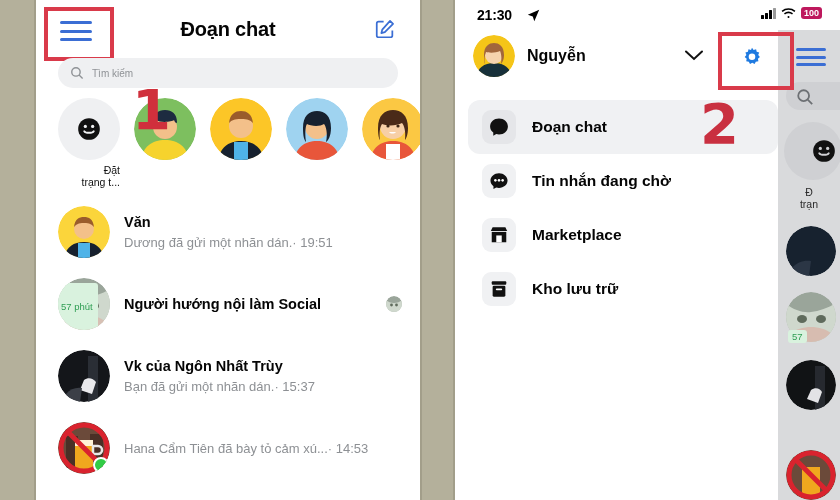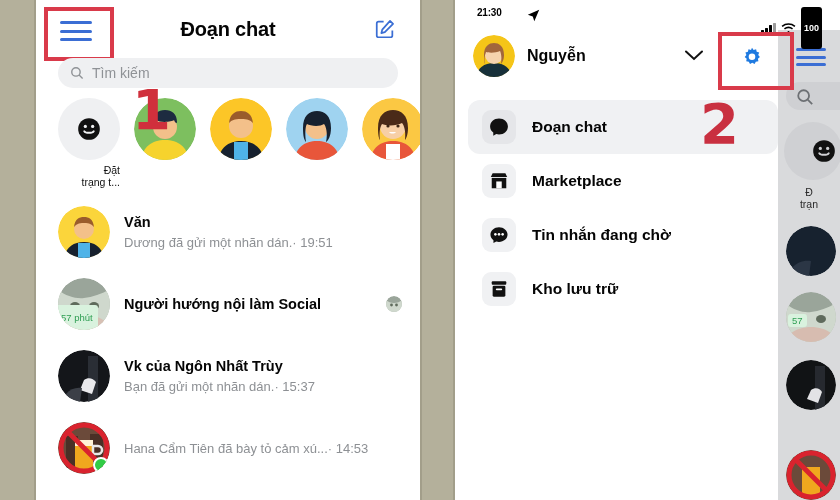--- a/index.html
+++ b/index.html
@@ -42,21 +42,21 @@
   }
   .compose svg{display:block;}
 
   
   .searchbar{
     position:absolute;left:22px;top:58px;width:340px;height:30px;
     background:#eff0f2;border-radius:16px;display:flex;align-items:center;padding:0 12px;
     box-sizing:border-box;
   }
   .searchbar .mag{width:14px;height:14px;flex:0 0 auto;margin-right:8px;}
-  .searchbar .ph{font-size:14px;color:#8f9296;}
+  .searchbar .ph{font-size:10px;color:#8f9296;}
 
   
   .stories{position:absolute;left:22px;top:98px;width:400px;height:90px;}
   .story{position:absolute;top:0;width:62px;text-align:center;}
   .story .circ{width:62px;height:62px;border-radius:50%;overflow:hidden;position:relative;}
   .story .lbl{
     margin-top:4px;font-size:10.5px;line-height:12px;color:#111;
   }
   .st0{left:0;text-align:right;}   .st1{left:76px;} .st2{left:152px;}
   .st3{left:228px;} .st4{left:304px;}
@@ -69,35 +69,35 @@
 
   
   .chatlist{position:absolute;left:0;top:196px;width:384px;}
   .chatrow{position:relative;height:72px;display:flex;align-items:center;padding:0 18px 0 22px;box-sizing:border-box;}
   .cr-av{position:relative;width:52px;height:52px;border-radius:50%;overflow:hidden;flex:0 0 auto;}
   .cr-txt{margin-left:14px;flex:1 1 auto;min-width:0;}
   .cr-name{font-size:14.5px;font-weight:bold;color:#050505;line-height:19px;white-space:nowrap;overflow:hidden;}
   .cr-prev{font-size:13px;color:#8d9094;line-height:18px;margin-top:2px;white-space:nowrap;overflow:hidden;}
   .badge-min{
     position:absolute;left:-2px;bottom:0px;background:#d9f2de;color:#2f9e53;
-    font-size:9.5px;padding:7px 5px;border-radius:3px;white-space:nowrap;
+    font-size:9.5px;padding:18px 5px;border-radius:3px;white-space:nowrap;
   }
   .dot-online{position:absolute;right:1px;bottom:1px;width:12px;height:12px;border-radius:50%;background:#31cc46;border:2px solid #fff;}
   .mini-av{width:16px;height:16px;border-radius:50%;overflow:hidden;flex:0 0 auto;margin-left:6px;}
 
   
   .statusbar{position:relative;height:30px;}
-  .sb-time{position:absolute;left:22px;top:7px;font-size:10px;font-weight:bold;color:#000;letter-spacing:-.2px;}
+  .sb-time{position:absolute;left:22px;top:7px;font-size:14px;font-weight:bold;color:#000;letter-spacing:-.2px;}
   .sb-loc{position:absolute;left:72px;top:9px;}
   .sb-right{position:absolute;right:18px;top:7px;display:flex;align-items:center;gap:5px;}
   .sig{display:flex;align-items:flex-end;gap:1.5px;height:11px;}
   .sig i{width:2.5px;background:#000;border-radius:.5px;}
   .sig i:nth-child(1){height:4px;} .sig i:nth-child(2){height:6px;}
   .sig i:nth-child(3){height:8.5px;} .sig i:nth-child(4){height:11px;background:#9a9a9a;}
-  .batt{background:#000000;color:#fff;font-size:9px;font-weight:bold;border-radius:3px;padding:16px 3px;line-height:10px;}
+  .batt{background:#be185d;color:#fff;font-size:9px;font-weight:bold;border-radius:3px;padding:1px 3px;line-height:10px;}
 
   .profilerow{position:relative;height:52px;}
   .pr-av{position:absolute;left:18px;top:5px;width:42px;height:42px;border-radius:50%;overflow:hidden;}
   .pr-name{position:absolute;left:72px;top:17px;font-size:16px;font-weight:bold;color:#050505;}
   .chev{position:absolute;left:230px;top:20px;}
   .gear{position:absolute;left:285px;top:16px;width:24px;height:24px;cursor:pointer;}
   .gear-box{position:absolute;left:263px;top:2px;width:68px;height:50px;border:4px solid #d93a4a;pointer-events:none;}
 
   .menu{position:absolute;left:13px;top:100px;width:310px;}
   .menuitem{position:relative;height:54px;display:flex;align-items:center;padding-left:14px;border-radius:12px;box-sizing:border-box;}
@@ -350,21 +350,21 @@
       </div>
       <div class="ul-av" style="top:262px">
         <svg viewBox="0 0 50 50" width="50" height="50">
           <circle cx="25" cy="25" r="25" fill="#9aa59a"></circle>
           <path d="M0 12c8 6 17 9 25 8s17-4 25-9v39H0z" fill="#cfd8cd"></path>
           <ellipse cx="16" cy="27" rx="5" ry="4" fill="#5f6b5c"></ellipse>
           <ellipse cx="35" cy="27" rx="5" ry="4" fill="#5f6b5c"></ellipse>
           <path d="M4 42c6-5 13-7 21-7s15 2 21 7v8H4z" fill="#d7bcb0"></path>
         </svg>
       </div>
-      <span class="ul-badge" style="top:284px">57</span>
+      <span class="ul-badge" style="top:300px">57</span>
 
       <div class="ul-av" style="top:330px">
         <svg viewBox="0 0 50 50" width="50" height="50">
           <circle cx="25" cy="25" r="25" fill="#111315"></circle>
           <path d="M29 6h10v44H29z" fill="#26292f"></path>
           <path d="M25 30c4-3 9-2 11 2l-4 11-11-4z" fill="#e3e3e6"></path>
         </svg>
       </div>
       <div class="ul-av" style="top:420px">
         <svg viewBox="0 0 50 50" width="50" height="50">
@@ -426,38 +426,38 @@
           <svg width="20" height="20" viewBox="0 0 22 22">
             <path d="M11 1.6C5.5 1.6 1.2 5.5 1.2 10.4c0 2.7 1.3 5.1 3.5 6.7v3.5l3.3-1.8c1 .3 2 .4 3 .4 5.5 0 9.8-3.9 9.8-8.8S16.5 1.6 11 1.6z" fill="#111"></path>
           </svg>
         </span>
         <span class="mi-label">Đoạn chat</span>
       </div>
 
       <div class="menuitem">
         <span class="mi-icon">
           <svg width="20" height="20" viewBox="0 0 22 22">
-            <path d="M2 6.5 4 2.6h14l2 3.9z" fill="#111"></path>
-            <path d="M3 7.6h16V19H3z" fill="#111"></path>
-            <rect x="8" y="11.5" width="6" height="7.5" fill="#fff"></rect>
-          </svg>
-        </span>
-        <span class="mi-label">Marketplace</span>
-      </div>
-
-      <div class="menuitem">
-        <span class="mi-icon">
-          <svg width="20" height="20" viewBox="0 0 22 22">
             <path d="M11 2.4c-5.2 0-9.4 3.6-9.4 8.1 0 2.5 1.3 4.8 3.3 6.2v3.2l3.1-1.7c1 .2 1.9.4 3 .4 5.2 0 9.4-3.6 9.4-8.1S16.2 2.4 11 2.4z" fill="#111"></path>
             <circle cx="7" cy="10.3" r="1.4" fill="#fff"></circle>
             <circle cx="11" cy="10.3" r="1.4" fill="#fff"></circle>
             <circle cx="15" cy="10.3" r="1.4" fill="#fff"></circle>
           </svg>
         </span>
         <span class="mi-label">Tin nhắn đang chờ</span>
+      </div>
+
+      <div class="menuitem">
+        <span class="mi-icon">
+          <svg width="20" height="20" viewBox="0 0 22 22">
+            <path d="M2 6.5 4 2.6h14l2 3.9z" fill="#111"></path>
+            <path d="M3 7.6h16V19H3z" fill="#111"></path>
+            <rect x="8" y="11.5" width="6" height="7.5" fill="#fff"></rect>
+          </svg>
+        </span>
+        <span class="mi-label">Marketplace</span>
       </div>
 
       <div class="menuitem">
         <span class="mi-icon">
           <svg width="20" height="20" viewBox="0 0 22 22">
             <rect x="3" y="2.6" width="16" height="3.6" rx="1" fill="#111"></rect>
             <rect x="4" y="7.4" width="14" height="12" rx="1.4" fill="#111"></rect>
             <rect x="7.5" y="10.4" width="7" height="2" rx="1" fill="#fff"></rect>
           </svg>
         </span>

